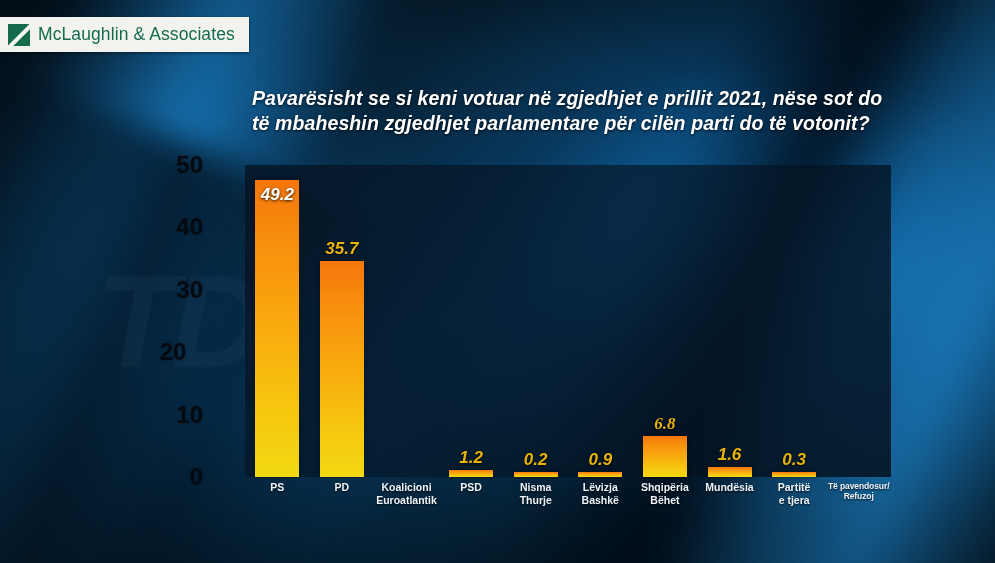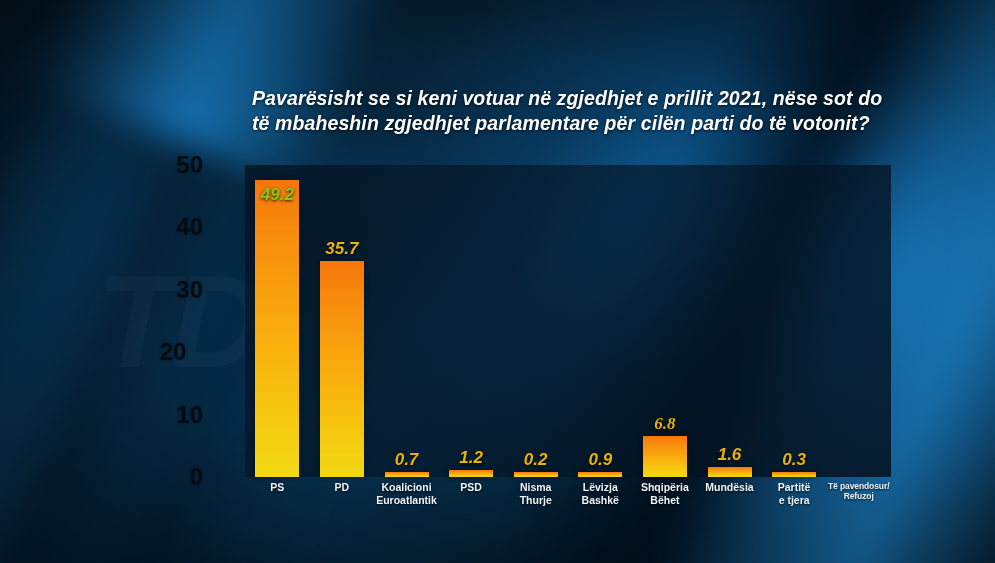--- a/index.html
+++ b/index.html
@@ -166,21 +166,21 @@
     position: absolute;
     left: 50%;
     transform: translateX(-50%);
     color: #eab308;
     font-size: 17px;
     font-weight: bold;
     font-style: italic;
     white-space: nowrap;
     text-shadow: 0 1px 3px rgba(0,0,0,0.85);
   }
-  .bar-value.inside { color: #84cc16; }
+  .bar-value.inside { color: #ffffff; }
 
   .xlabels {
     position: absolute;
     left: 245px;
     top: 481px;
     width: 646px;
     height: 48px;
   }
   .xlabel {
     position: absolute;
@@ -203,20 +203,24 @@
 <div id="stage">
 
   <div class="bg-base"></div>
   <div class="bg-streak streak-a"></div>
   <div class="bg-streak streak-d"></div>
   <div class="bg-streak streak-b"></div>
   <div class="bg-streak streak-c"></div>
   <div class="watermark">TD</div>
   <div class="bg-vignette"></div>
 
+  <div class="logo-badge">
+    <span class="logo-mark"></span>
+    <span class="logo-text">McLaughlin &amp; Associates</span>
+  </div>
 
   <div class="chart-title">Pavarësisht se si keni votuar në zgjedhjet e prillit 2021, nëse sot do të mbaheshin zgjedhjet parlamentare për cilën parti do të votonit?</div>
 
   <div class="plot-panel"></div>
 
   <div class="axis-area" id="yaxis">
       <div class="ytick" style="top: 317px;">0</div>
       <div class="ytick" style="top: 254.6px;">10</div>
       <div class="ytick" style="top: 192.2px; text-align: center;">20</div>
       <div class="ytick" style="top: 129.8px;">30</div>
@@ -226,24 +230,20 @@
 
   <div class="bars-layer" id="bars">
       <div class="bar-slot" style="left: 10.3px; width: 44px;">
         <div class="bar" style="height: 297.168px;"></div>
         <div class="bar-value inside" style="bottom: 272.168px;">49.2</div>
       </div>
       <div class="bar-slot" style="left: 74.9px; width: 44px;">
         <div class="bar" style="height: 215.628px;"></div>
         <div class="bar-value" style="bottom: 217.628px;">35.7</div>
       </div>
-      <div class="bar-slot" style="left: 139.5px; width: 44px;">
-        <div class="bar" style="height: 5px;"></div>
-        <div class="bar-value" style="bottom: 7px;">0.7</div>
-      </div>
       <div class="bar-slot" style="left: 204.1px; width: 44px;">
         <div class="bar" style="height: 7.248px;"></div>
         <div class="bar-value" style="bottom: 9.248px;">1.2</div>
       </div>
       <div class="bar-slot" style="left: 268.7px; width: 44px;">
         <div class="bar" style="height: 5px;"></div>
         <div class="bar-value" style="bottom: 7px;">0.2</div>
       </div>
       <div class="bar-slot" style="left: 333.3px; width: 44px;">
         <div class="bar" style="height: 5.436px;"></div>

